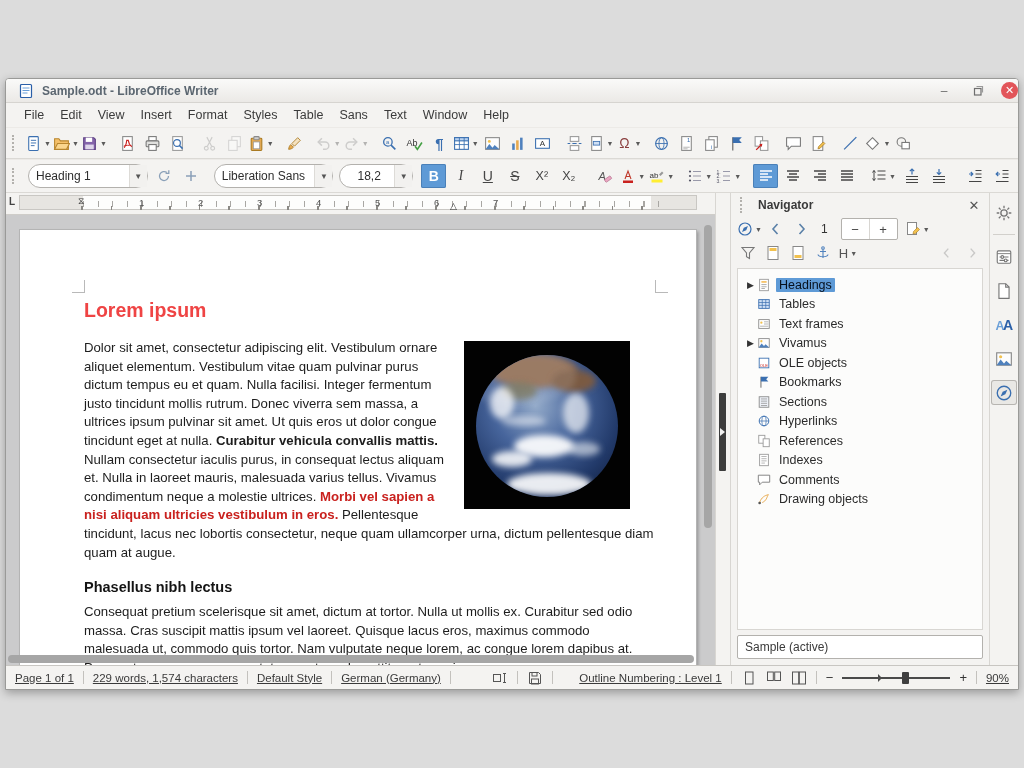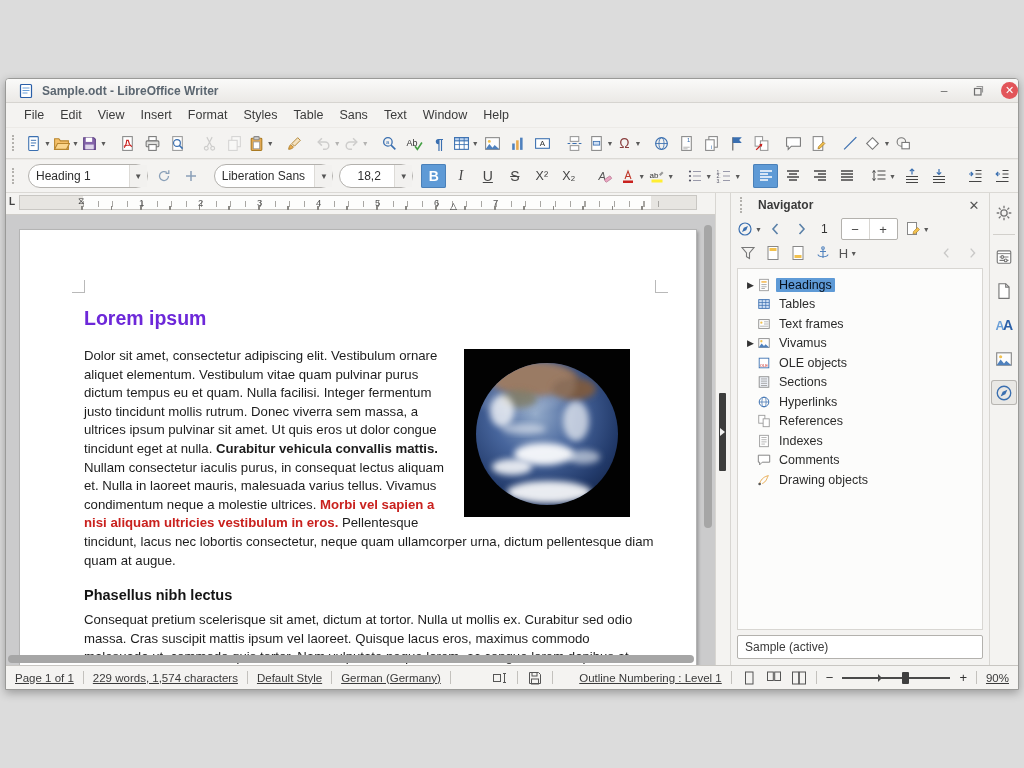--- a/index.html
+++ b/index.html
@@ -55,21 +55,21 @@
   .rtabmarks{position:absolute;left:75px;right:45px;top:13px;height:4px;
           background:repeating-linear-gradient(90deg,#8a8884 0 1.5px,transparent 1.5px 29.5px);}
   .rmark{position:absolute;font-size:9px;color:#333;line-height:6px;}
   
   .workspace{flex:1;position:relative;overflow:hidden;}
   .page{position:absolute;left:13px;top:14px;width:678px;height:900px;background:#fff;border:1px solid #b4b4b4;
         box-shadow:1.5px 1.5px 3px rgba(0,0,0,.25);box-sizing:border-box;padding:60px 40px 0 64px;}
   .crop{position:absolute;width:12px;height:12px;}
   .crop.tl{left:52px;top:50px;border-right:1px solid #b9b9b9;border-bottom:1px solid #b9b9b9;}
   .crop.tr{right:28px;top:50px;border-left:1px solid #b9b9b9;border-bottom:1px solid #b9b9b9;}
-  .doc-h1{font-size:19.5px;font-weight:bold;color:#6d28d9;margin:17px 0 17px;}
+  .doc-h1{font-size:19.5px;font-weight:bold;color:#ef4444;margin:9px 0 17px;}
   .doc-h2{font-size:14.5px;font-weight:bold;color:#141414;margin:17px 0 8px;}
   .doc-body{font-size:13.2px;line-height:18.6px;color:#1d1d1d;margin:0;}
   .seg-bold{font-weight:bold;}
   .seg-bold-red{font-weight:bold;color:#c9211e;}
   .earth{float:right;width:166px;height:168px;margin:2px 26px 14px 14px;background:#000;}
   
   .vscroll{position:absolute;right:1px;top:2px;bottom:12px;width:11px;}
   .vthumb{position:absolute;left:1px;top:8px;width:8px;height:303px;background:#a6a6a6;border-radius:4px;}
   .hscroll{position:absolute;left:2px;right:14px;bottom:1px;height:10px;}
   .hthumb{position:absolute;left:0;top:1px;height:8px;width:99%;background:#a6a6a6;border-radius:4px;}
@@ -848,20 +848,30 @@
                   <rect x="2.5" y="2.5" width="11" height="11" fill="#fff" stroke="#3a6fb0"></rect>
                   <text x="3.2" y="12" font-size="4.6" fill="#c9211e">OLE</text>
                 </svg>
               </span>
               <span class="tlabel">OLE objects</span>
             </div>
             <div class="trow">
               <span class="texp"></span>
               <span class="icon">
                 <svg viewBox="0 0 16 16" width="14" height="14">
+                  <path d="M4.5 14.5V2" stroke="#666" stroke-width="1.1"></path>
+                  <path d="M4.5 2h8.5l-2.5 2.75 2.5 2.75H4.5z" fill="#3a6fb0"></path>
+                </svg>
+              </span>
+              <span class="tlabel">Bookmarks</span>
+            </div>
+            <div class="trow">
+              <span class="texp"></span>
+              <span class="icon">
+                <svg viewBox="0 0 16 16" width="14" height="14">
                   <rect x="2.5" y="2" width="11" height="12" fill="#eef2f8" stroke="#888"></rect>
                   <path d="M4.5 4.5h7M4.5 7h7M4.5 9.5h7M4.5 12h7" stroke="#888" stroke-width="0.8"></path>
                 </svg>
               </span>
               <span class="tlabel">Sections</span>
             </div>
             <div class="trow">
               <span class="texp"></span>
               <span class="icon">
                 <svg viewBox="0 0 16 16" width="14" height="14">

